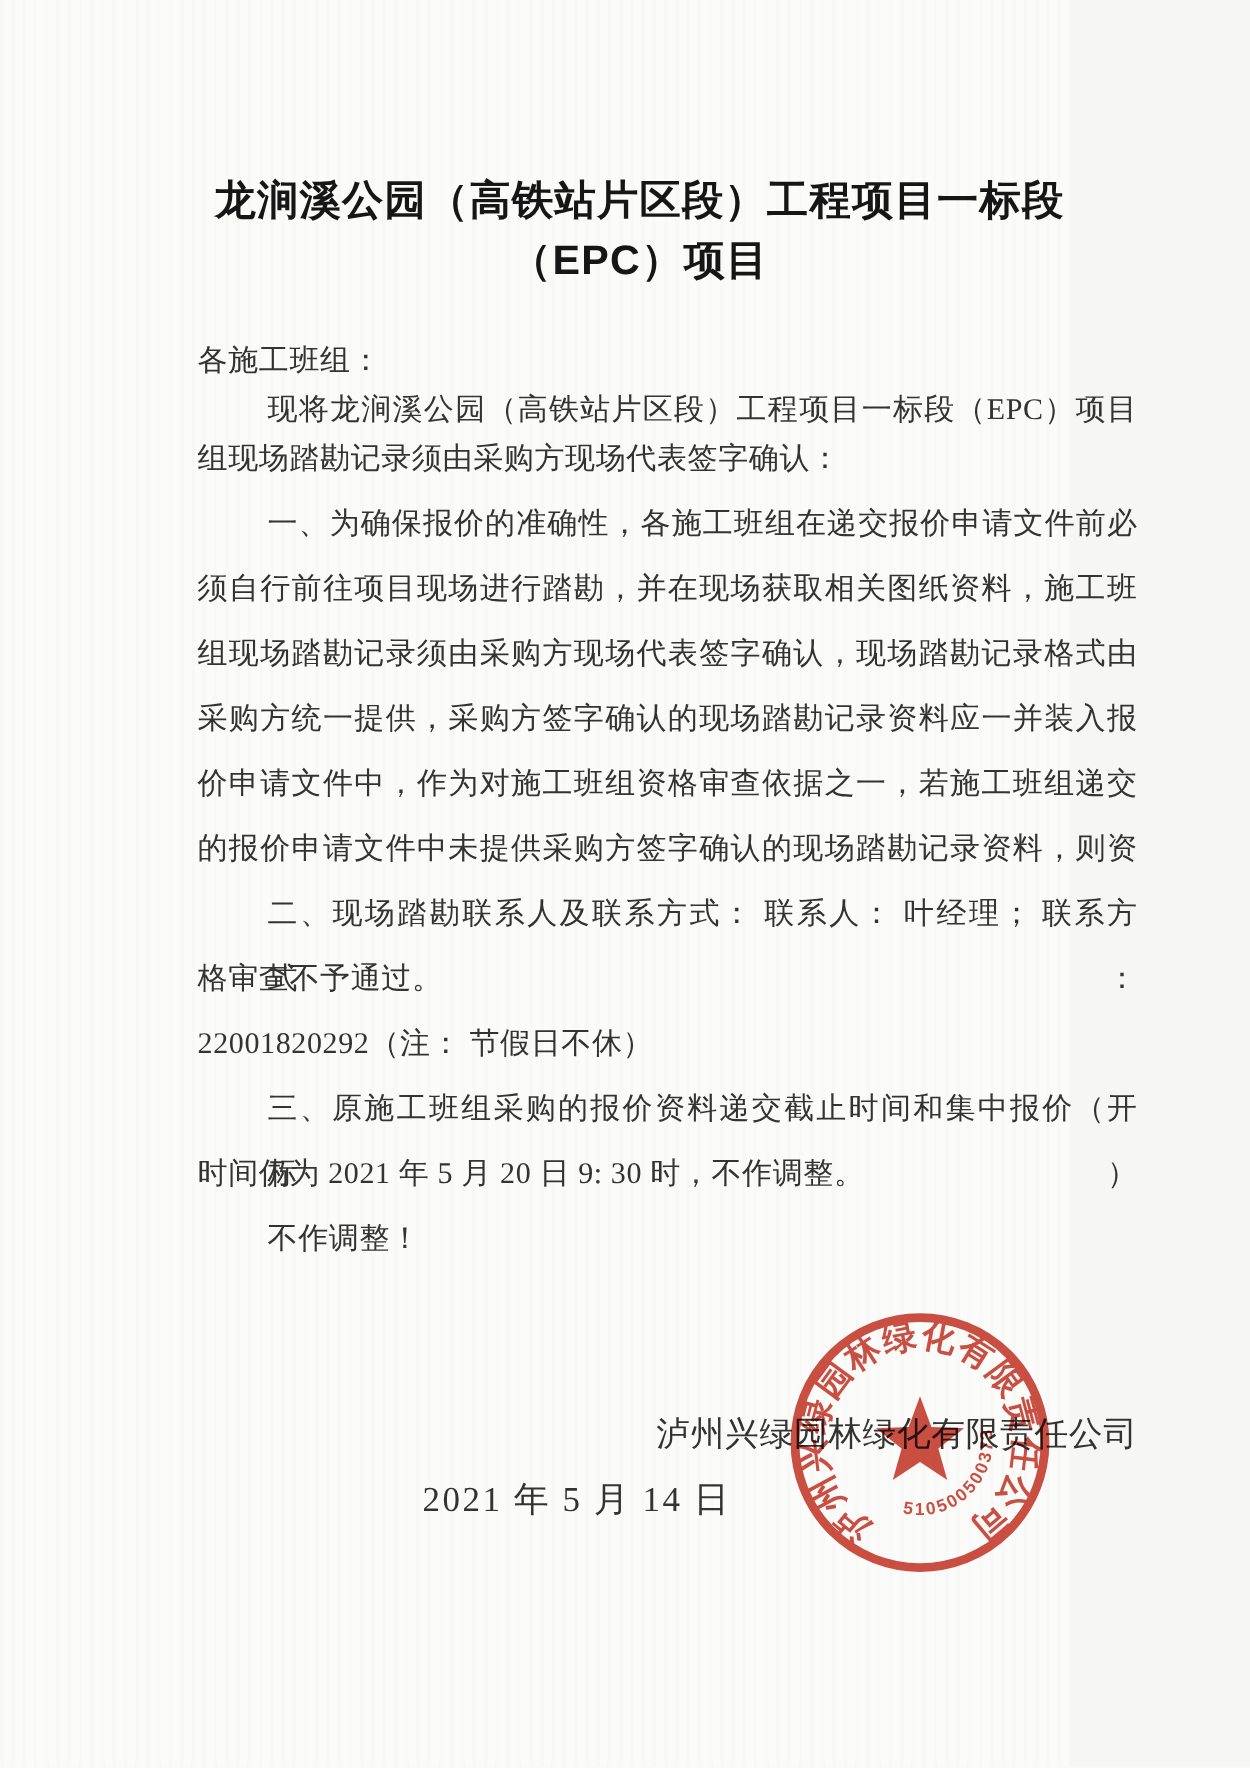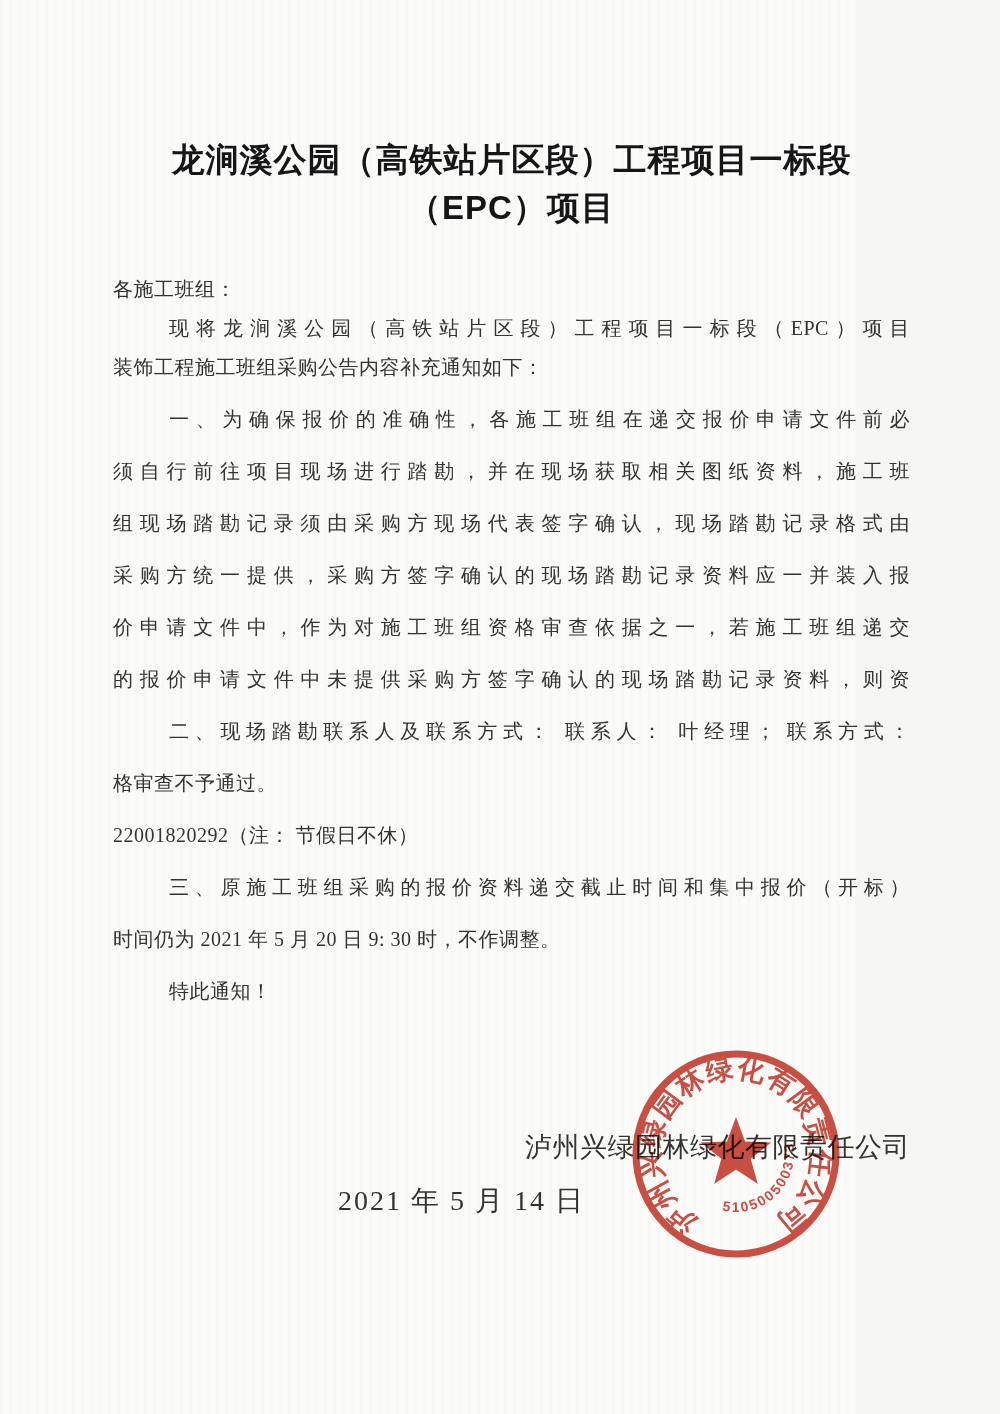--- a/index.html
+++ b/index.html
@@ -27,21 +27,22 @@
     font-family: "Liberation Sans", "DejaVu Sans", sans-serif;
     font-weight: bold;
     font-size: 33px;
     line-height: 48px;
     color: #161616;
     letter-spacing: 1px;
   }
   .body-lines {
     margin-top: 38px;
     color: #333332;
-    font-size: 20px;
+    font-size: 24px;
+    margin-left: 45px;
   }
   .line {
     height: 52px;
     line-height: 52px;
     letter-spacing: 0.5px;
     white-space: pre-wrap;
   }
   .line.tight { height: 39px; line-height: 39px; }
   .line.tight + .line:not(.tight) { margin-top: 6px; }
   .line.indent { padding-left: 56px; }
@@ -93,33 +94,33 @@
 <div class="page">
   <div class="content">
 
     <div class="title">
       <div>龙涧溪公园（高铁站片区段）工程项目一标段（EPC）项目</div>
     </div>
 
     <div class="body-lines">
         <div class="line tight">各施工班组：</div>
         <div class="line tight indent stretch">现将龙涧溪公园（高铁站片区段）工程项目一标段（EPC）项目</div>
-        <div class="line tight">装饰工程施工班组采购公告内容补充通知如下：</div>
+        <div class="line tight">组现场踏勘记录须由采购方现场代表签字确认：</div>
         <div class="line indent stretch">一、为确保报价的准确性，各施工班组在递交报价申请文件前必</div>
         <div class="line stretch">须自行前往项目现场进行踏勘，并在现场获取相关图纸资料，施工班</div>
         <div class="line stretch">组现场踏勘记录须由采购方现场代表签字确认，现场踏勘记录格式由</div>
         <div class="line stretch">采购方统一提供，采购方签字确认的现场踏勘记录资料应一并装入报</div>
         <div class="line stretch">价申请文件中，作为对施工班组资格审查依据之一，若施工班组递交</div>
         <div class="line stretch">的报价申请文件中未提供采购方签字确认的现场踏勘记录资料，则资</div>
         <div class="line indent stretch">二、现场踏勘联系人及联系方式： 联系人： 叶经理； 联系方式：</div>
         <div class="line">格审查不予通过。</div>
         <div class="line">22001820292（注： 节假日不休）</div>
         <div class="line indent stretch">三、原施工班组采购的报价资料递交截止时间和集中报价（开标）</div>
         <div class="line">时间仍为 2021 年 5 月 20 日 9: 30 时，不作调整。</div>
-        <div class="line indent">特此通知！</div>
+        <div class="line indent">不作调整！</div>
       </div>
 
     <div class="sign">
       <div class="company">泸州兴绿园林绿化有限责任公司</div>
       <div class="date">2021 年 5 月 14 日</div>
     </div>
 
   </div>
 
   <svg class="seal" viewBox="-108 -108 216 216" xmlns="http://www.w3.org/2000/svg" aria-hidden="true">

